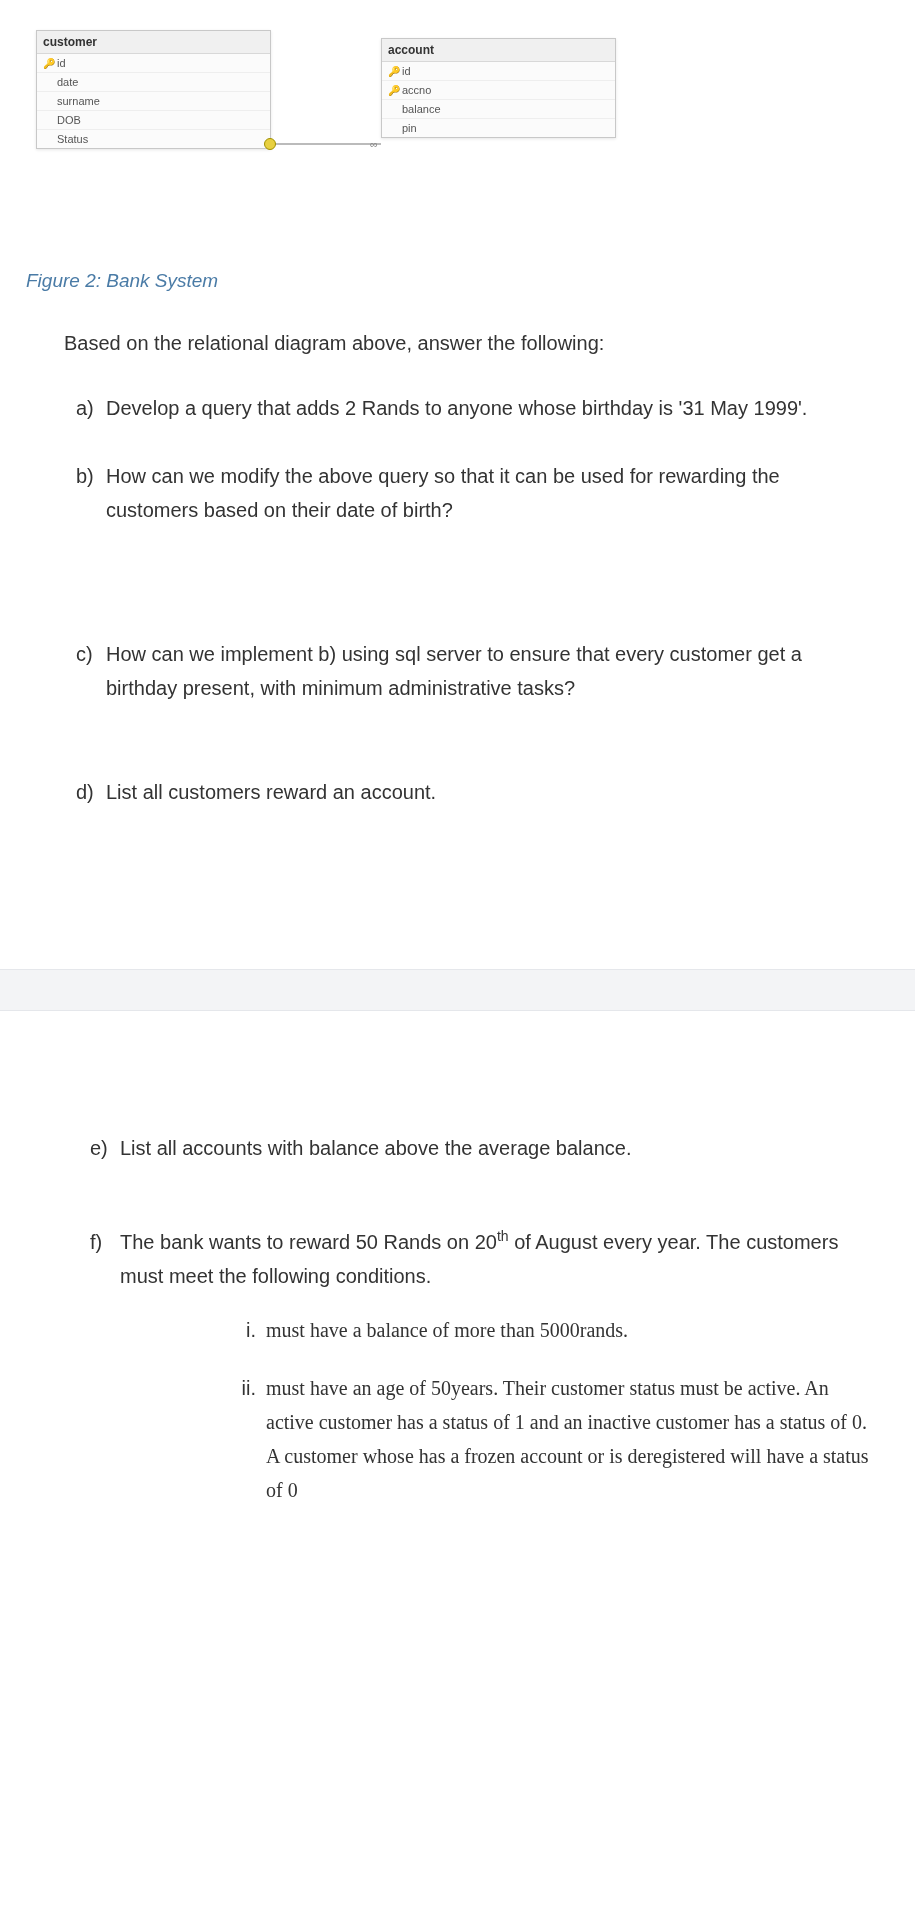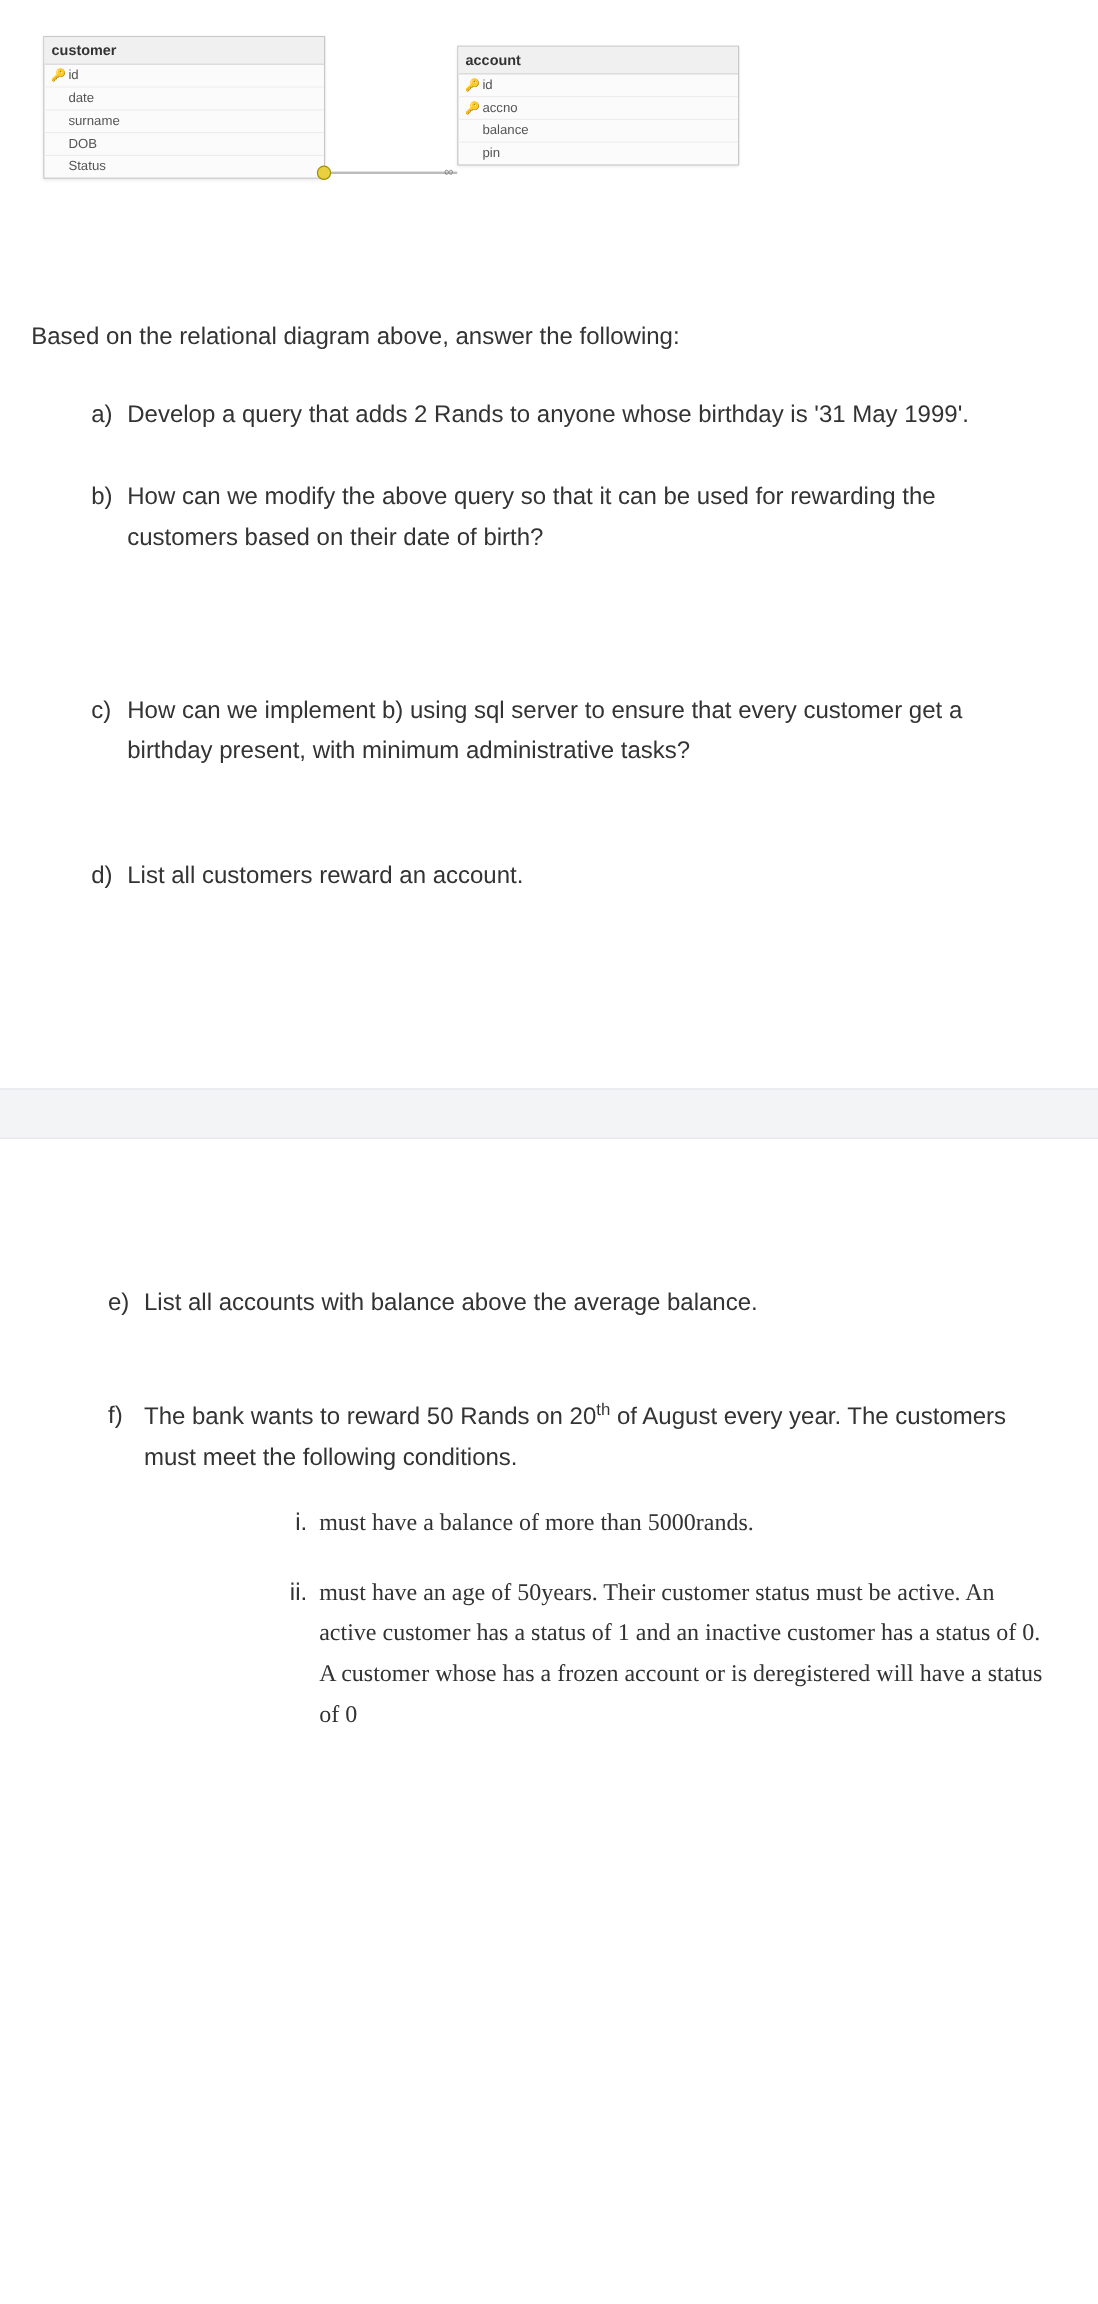--- a/index.html
+++ b/index.html
@@ -98,20 +98,21 @@
     font-style: italic;
     color: #4a7ba6;
     font-size: 19px;
     margin-bottom: 40px;
   }
   
   .intro-text {
     font-size: 20px;
     color: #333;
     margin-bottom: 36px;
+    margin-left: 38px;
   }
   .question-list {
     padding-left: 50px;
   }
   .question-item {
     font-size: 20px;
     color: #333;
     line-height: 1.7;
     margin-bottom: 34px;
     display: flex;
@@ -196,20 +197,21 @@
       </div>
       <div class="entity-row">
         <span class="field-name">balance</span>
       </div>
       <div class="entity-row">
         <span class="field-name">pin</span>
       </div>
     </div>
   </div>
 
+  <div class="figure-caption">Figure 2: Bank System</div>
 
   <div class="intro-text">Based on the relational diagram above, answer the following:</div>
 
   <div class="question-list">
     <div class="question-item">
       <div class="q-label">a)</div>
       <div class="q-body">Develop a query that adds 2 Rands to anyone whose birthday is '31 May 1999'.</div>
     </div>
     <div class="question-item gap-large">
       <div class="q-label">b)</div>

